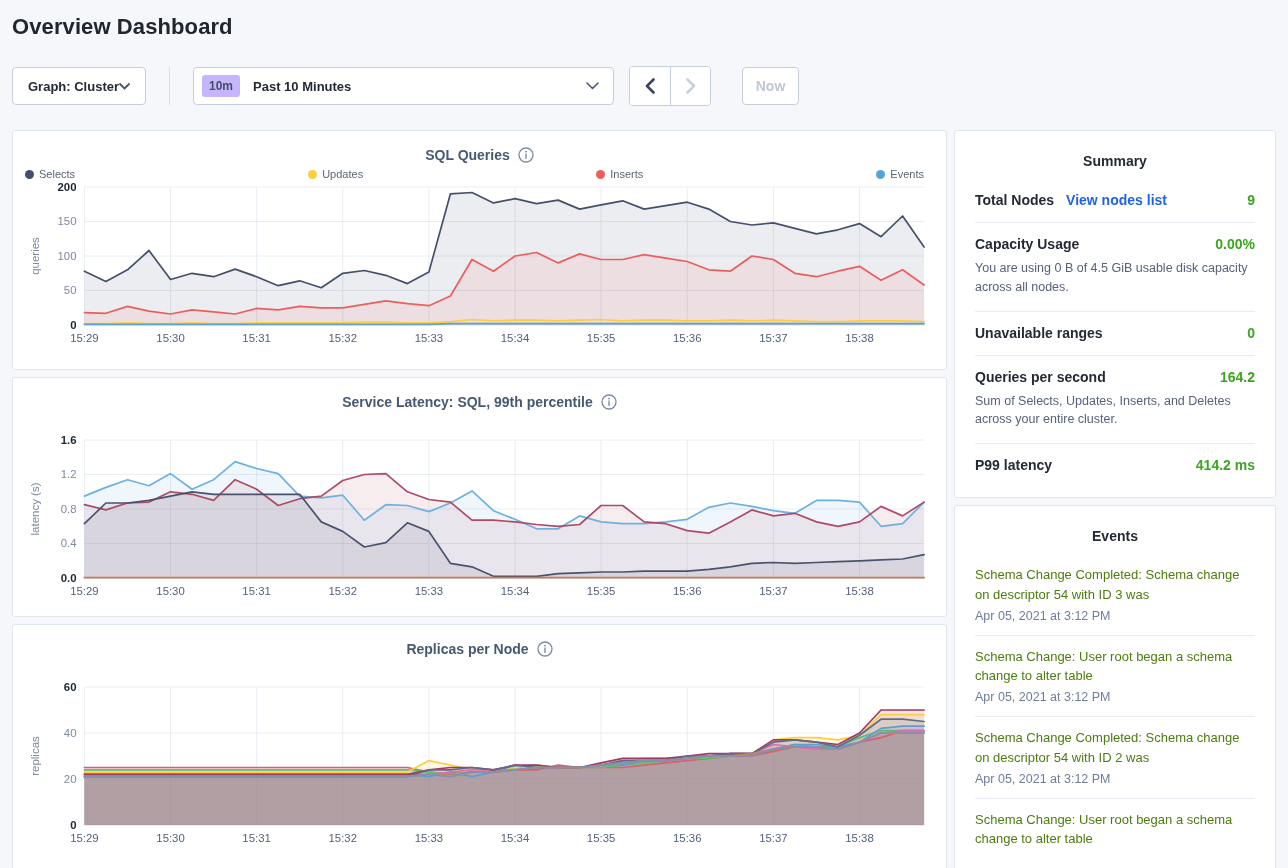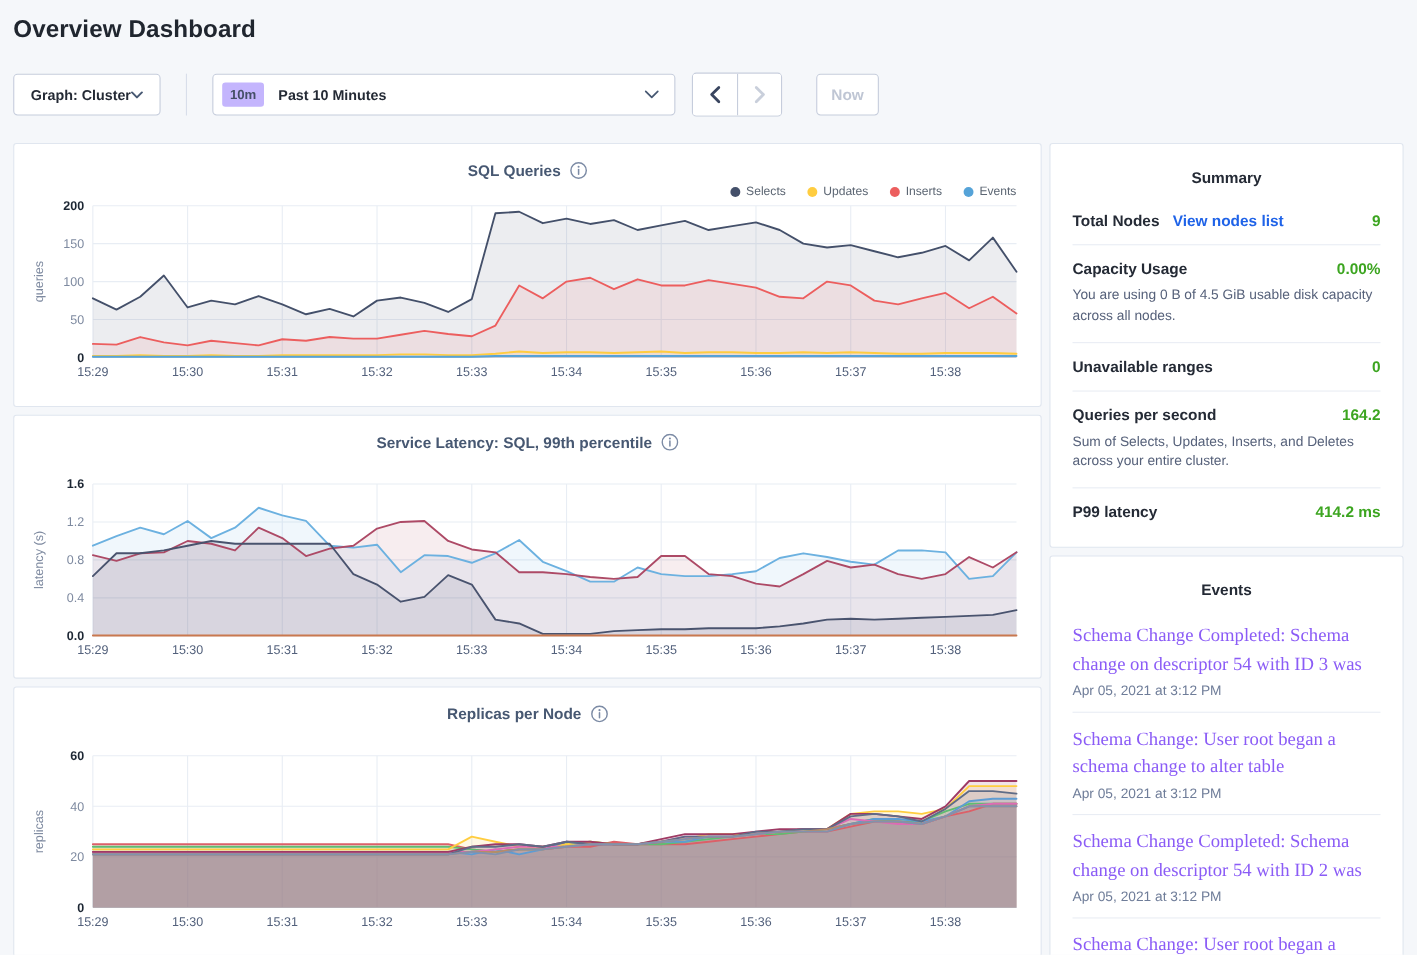--- a/index.html
+++ b/index.html
@@ -44,39 +44,39 @@
   
   .main { display: grid; grid-template-columns: 1fr 322px; gap: 7px; padding: 0 12px; align-items: start; }
   .charts-col { display: flex; flex-direction: column; gap: 7px; }
   .card { background: #fff; border: 1px solid #e0e6ef; border-radius: 3px; }
   .chart-card { padding: 10px 12px 0 12px; height: 240px; }
   .chart-card.tall { height: 246px; }
   .chart-title-row { display: flex; align-items: center; justify-content: center; gap: 8px; margin-top: 6px; }
   .chart-title { font-size: 14px; font-weight: 700; color: #475872; }
   .chart-body { margin-top: 2px; }
   .chart-body.pad { padding-top: 22px; }
-  .legend { display: flex; justify-content: flex-end; gap: 20px; font-size: 11px; color: #5c6673; padding: 3px 10px 1px 0; }
+  .legend { display: flex; justify-content: space-between; gap: 20px; font-size: 11px; color: #5c6673; padding: 3px 10px 1px 0; }
   .legend-item { display: inline-flex; align-items: center; cursor: pointer; }
   .legend-dot { width: 9px; height: 9px; border-radius: 50%; display: inline-block; margin-right: 5px; }
   svg text { font-family: "Liberation Sans", sans-serif; }
   
   .right-col { display: flex; flex-direction: column; gap: 7px; }
   .side-card { padding: 14px 20px 10px 20px; }
   .side-heading { text-align: center; font-size: 14px; font-weight: 700; color: #242a35; padding: 8px 0 10px 0; }
   .sum-item { padding: 13px 0 14px 0; }
   .sum-item + .sum-item { border-top: 1px solid #e9edf4; }
   .sum-row { display: flex; align-items: center; }
   .sum-label { font-size: 14px; font-weight: 700; color: #242a35; }
   .sum-link { font-size: 14px; font-weight: 700; color: #1f63e8; margin-left: 12px; text-decoration: none; cursor: pointer; }
   .sum-value { margin-left: auto; font-size: 14px; font-weight: 700; color: #3ca520; }
   .sum-desc { margin-top: 7px; font-size: 12.5px; color: #56617a; line-height: 1.5; }
   .events-card { min-height: 372px; }
   .event-item { padding: 11px 0 12px 0; }
   .event-item + .event-item { border-top: 1px solid #e9edf4; }
-  .event-msg { font-size: 17px; color: #8b5cf6; line-height: 1.52; font-family: Liberation Serif, serif; }
+  .event-msg { font-size: 13px; color: #4d7c0f; line-height: 1.52; }
   .event-time { margin-top: 4px; font-size: 12.5px; color: #6f7d99; }
   .info-icon { display: inline-flex; cursor: pointer; }
 </style>
 </head>
 <body>
 
 <h1 class="page-title">Overview Dashboard</h1>
 
 <div class="toolbar">
   <button class="dd-btn">

